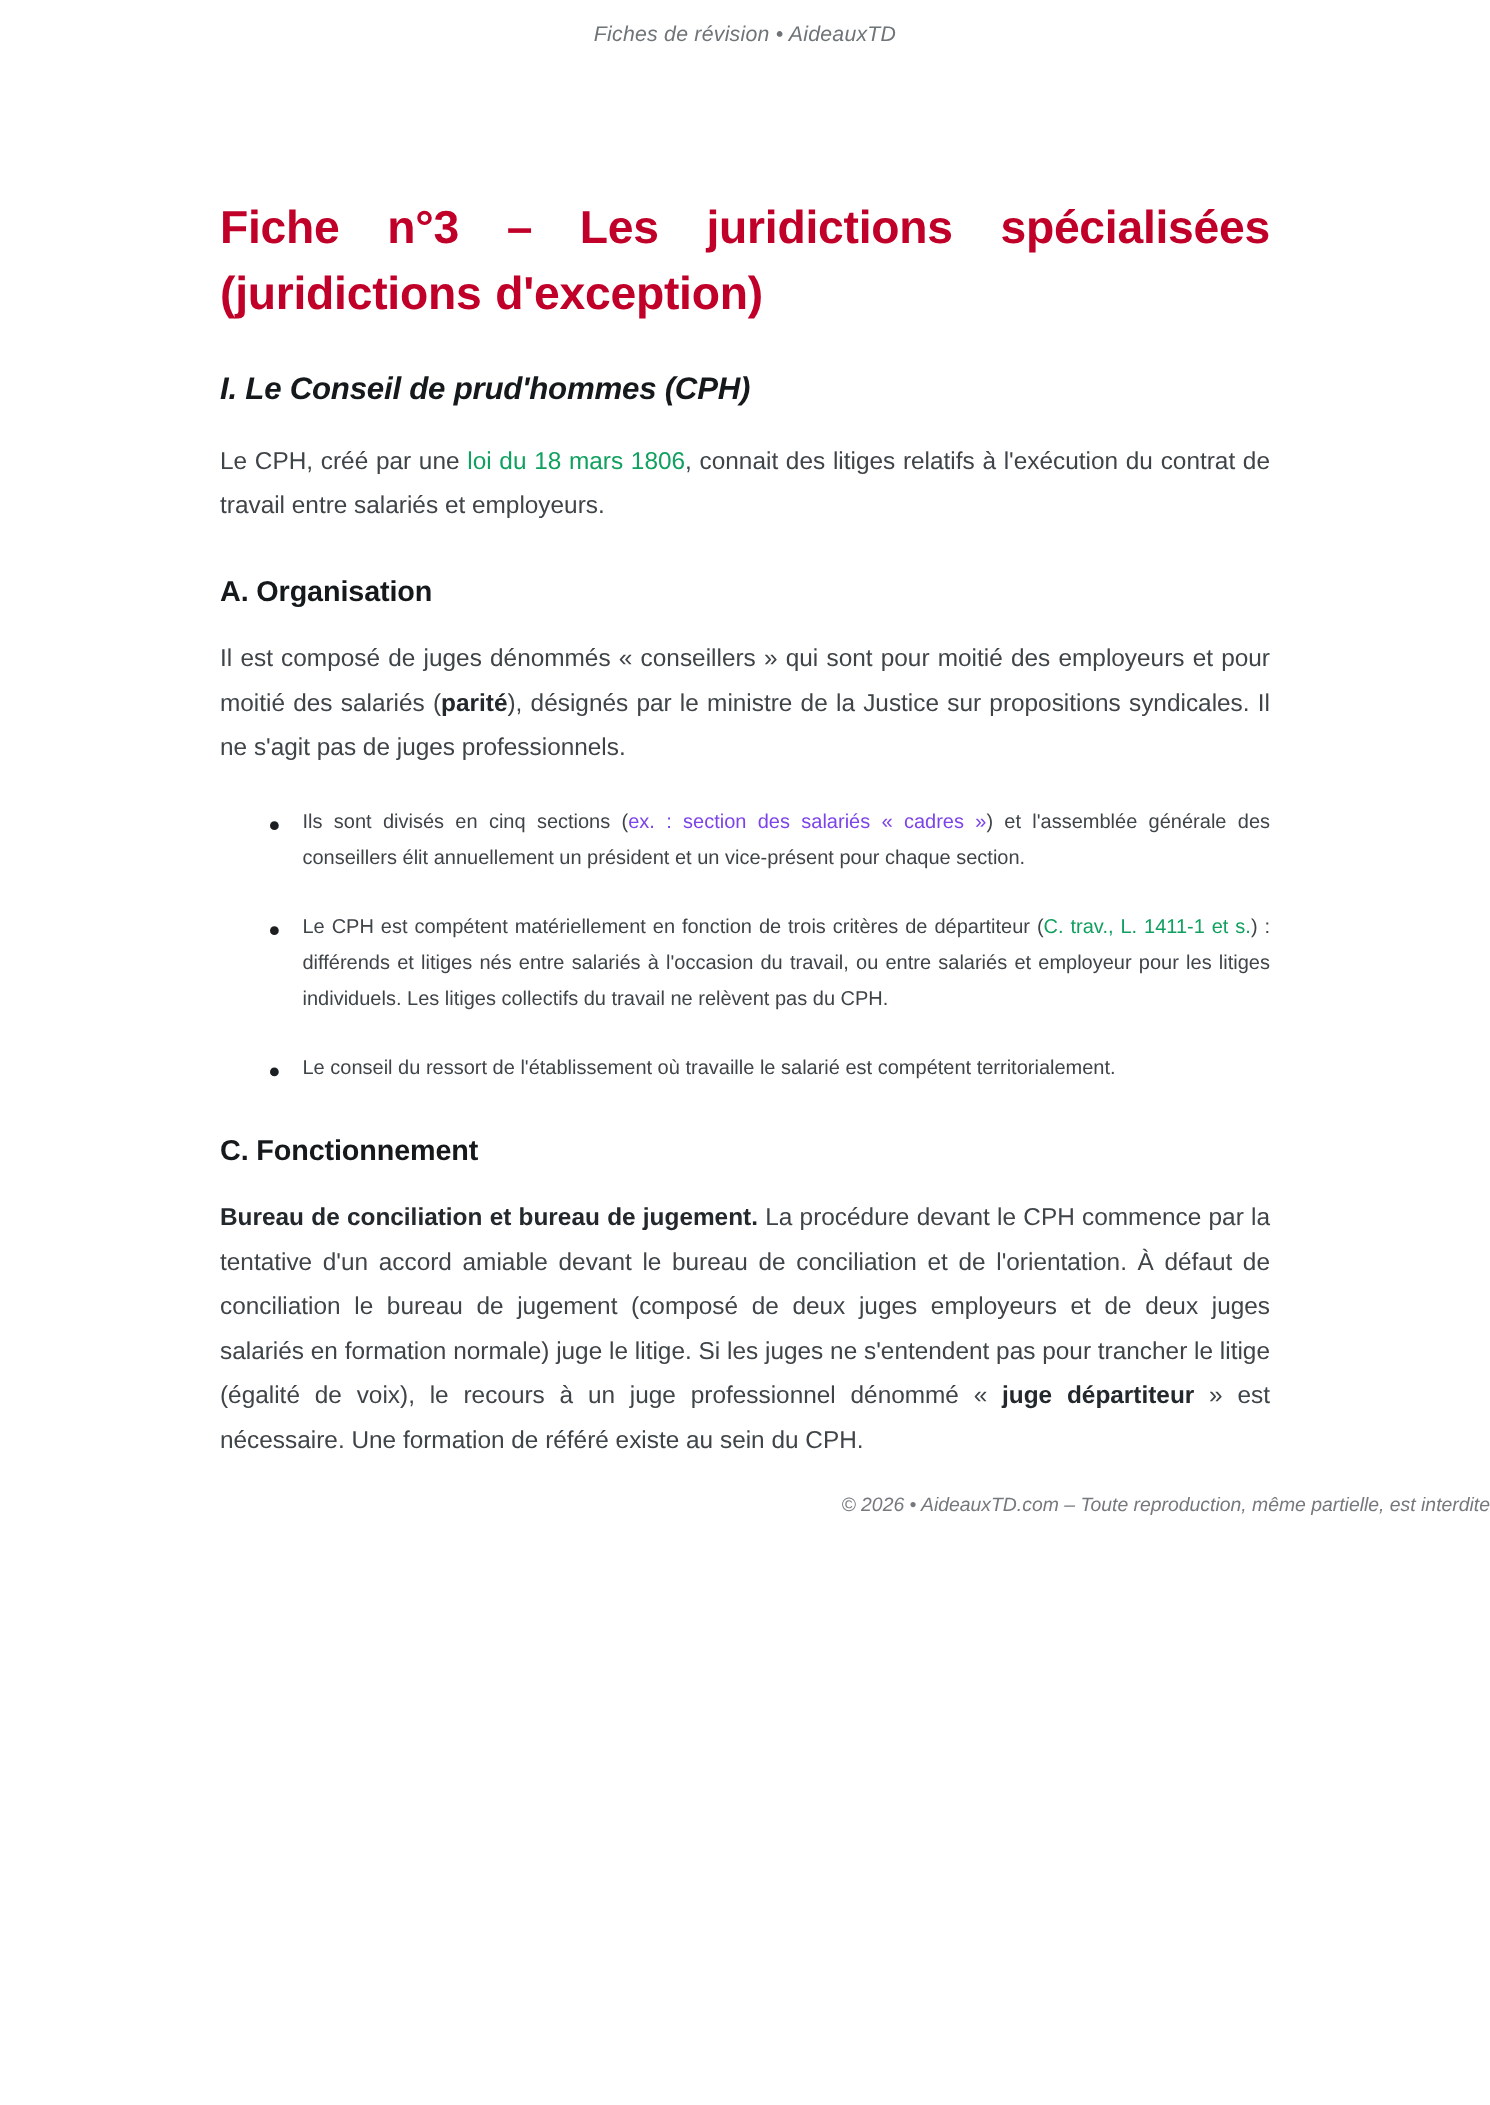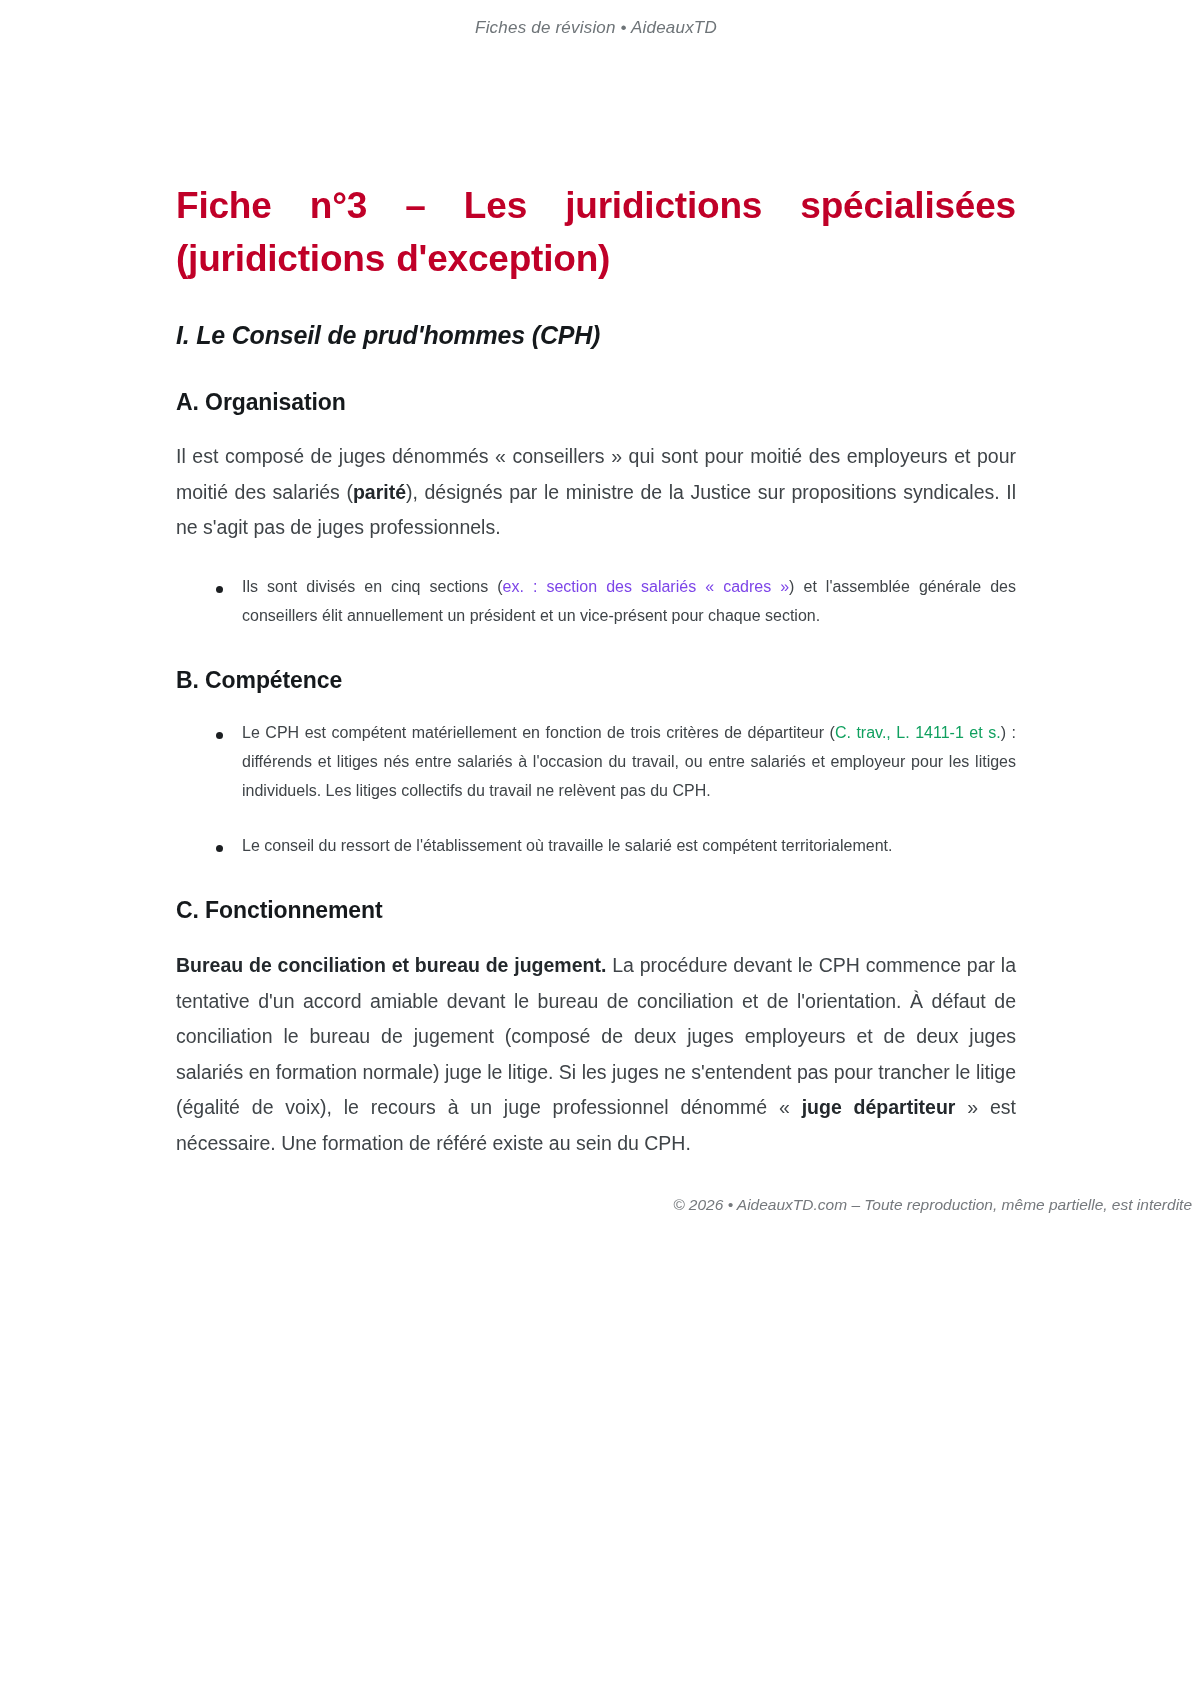--- a/index.html
+++ b/index.html
@@ -45,21 +45,21 @@
     width: 840px;
     padding-top: 118px;
     flex: 1 1 auto;
   }
 
   h1.doc-title {
     font-size: 37px;
     line-height: 1.42;
     font-weight: 700;
     color: #c00028;
-    margin: 16px 0 34px 0;
+    margin: 0 0 34px 0;
     text-align: justify;
     text-align-last: left;
     letter-spacing: -0.2px;
     word-spacing: 1px;
   }
 
   h2.section-heading {
     font-size: 25px;
     font-weight: 700;
     color: #15191c;
@@ -130,30 +130,30 @@
 <div class="page">
 
   <div class="running-header">Fiches de révision • AideauxTD</div>
 
   <div class="content">
 
     <h1 class="doc-title">Fiche n°3 – Les juridictions spécialisées (juridictions d'exception)</h1>
 
     <h2 class="section-heading">I. Le Conseil de prud'hommes (CPH)</h2>
 
+    <p class="body-text"><span>Le CPH, créé par une </span><span class="ref-green">loi du 18 mars 1806</span><span>, connait des litiges relatifs à l'exécution du contrat de travail entre salariés et employeurs.</span></p>
 
     <h3 class="sub-heading">A. Organisation</h3>
 
     <p class="body-text"><span>Il est composé de juges dénommés « conseillers » qui sont pour moitié des employeurs et pour moitié des salariés (</span><strong class="emph">parité</strong><span>), désignés par le ministre de la Justice sur propositions syndicales. Il ne s'agit pas de juges professionnels.</span></p>
 
     <ul class="bullets">
       <li><span>Ils sont divisés en cinq sections (</span><span class="ref-purple">ex. : section des salariés « cadres »</span><span>) et l'assemblée générale des conseillers élit annuellement un président et un vice-présent pour chaque section.</span></li>
     </ul>
 
-    <h3 class="sub-heading">B. Compétence</h3>
 
     <ul class="bullets">
       <li><span>Le CPH est compétent matériellement en fonction de trois critères de départiteur (</span><span class="ref-green">C. trav., L. 1411-1 et s.</span><span>) : différends et litiges nés entre salariés à l'occasion du travail, ou entre salariés et employeur pour les litiges individuels. Les litiges collectifs du travail ne relèvent pas du CPH.</span></li>
       <li><span>Le conseil du ressort de l'établissement où travaille le salarié est compétent territorialement.</span></li>
     </ul>
 
     <h3 class="sub-heading">C. Fonctionnement</h3>
 
     <p class="body-text"><strong class="lead">Bureau de conciliation et bureau de jugement.</strong><span> La procédure devant le CPH commence par la tentative d'un accord amiable devant le bureau de conciliation et de l'orientation. À défaut de conciliation le bureau de jugement (composé de deux juges employeurs et de deux juges salariés en formation normale) juge le litige. Si les juges ne s'entendent pas pour trancher le litige (égalité de voix), le recours à un juge professionnel dénommé « </span><strong class="emph">juge départiteur</strong><span> » est nécessaire. Une formation de référé existe au sein du CPH.</span></p>
 

